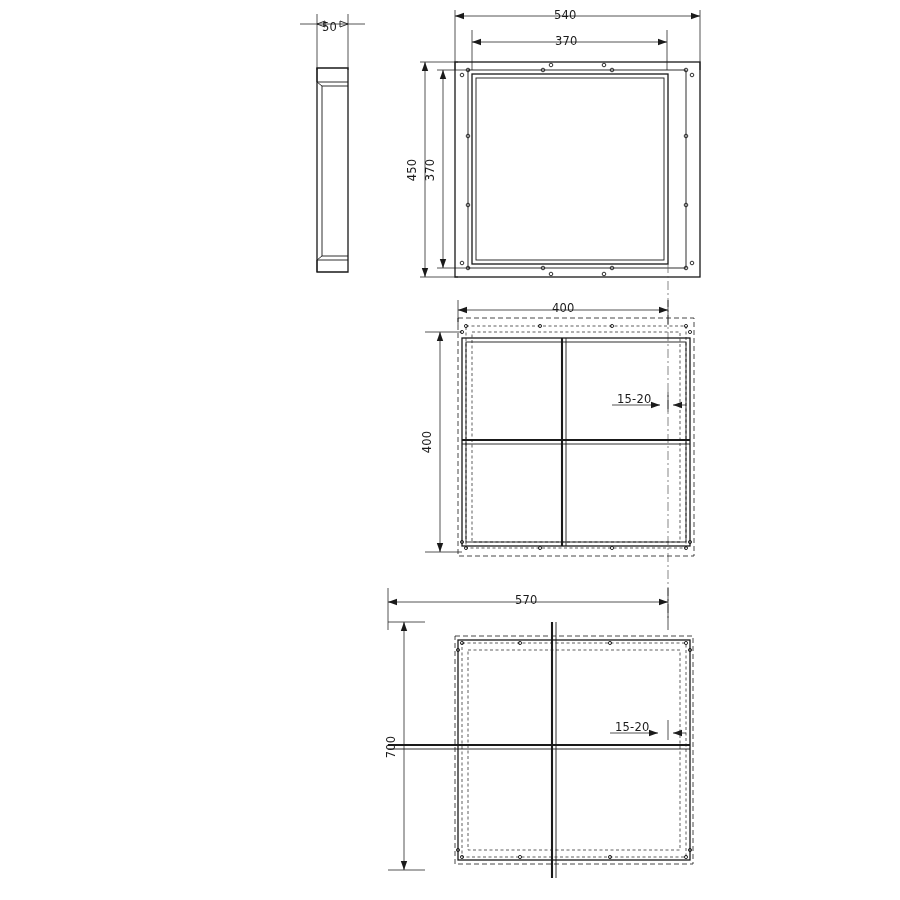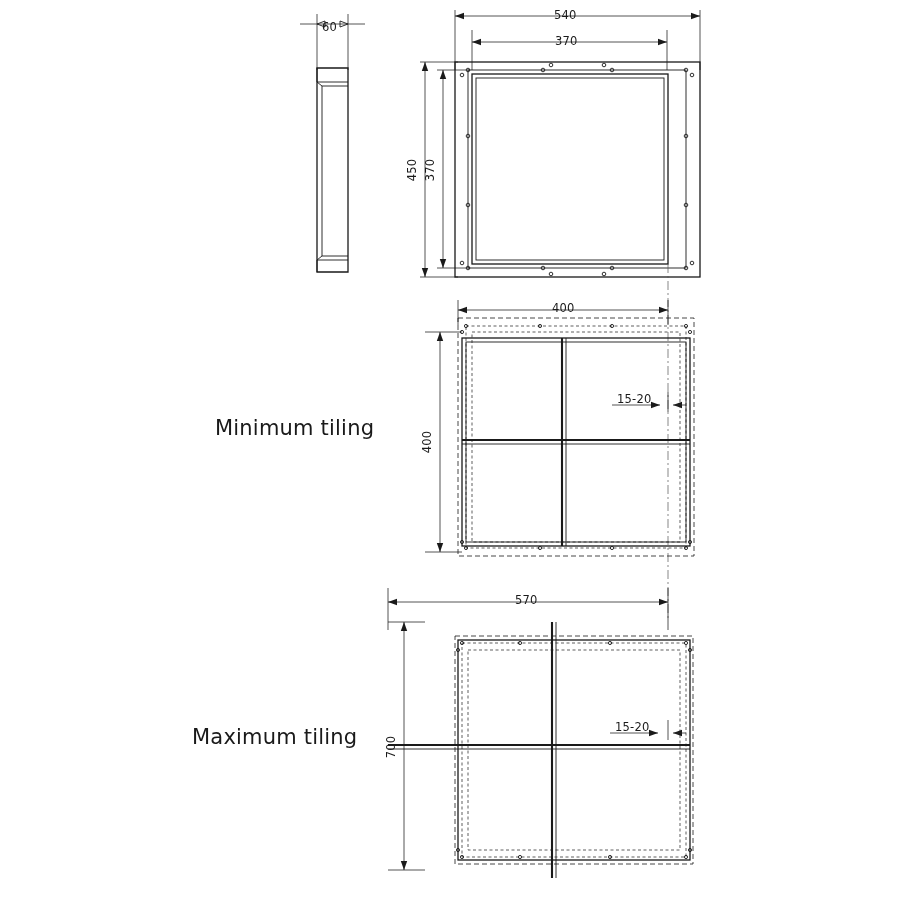--- a/index.html
+++ b/index.html
@@ -218,21 +218,21 @@
       <circle class="screw" cx="610" cy="857" r="1.6"></circle>
       <circle class="screw" cx="686" cy="857" r="1.6"></circle>
       <circle class="screw" cx="690" cy="650" r="1.6"></circle>
       <circle class="screw" cx="690" cy="850" r="1.6"></circle>
       <circle class="screw" cx="458" cy="650" r="1.6"></circle>
       <circle class="screw" cx="458" cy="850" r="1.6"></circle>
     </g>
 
   </svg>
 
-  <div class="dim-text" style="left:322px; top:20px;">60</div>
+  <div class="dim-text" style="left:322px; top:20px;">50</div>
 
   <div class="dim-text" style="left:554px; top:8px;">540</div>
 
   <div class="dim-text" style="left:555px; top:34px;">370</div>
 
   <div class="dim-text vert" style="left:401px; top:163px;">450</div>
 
   <div class="dim-text vert" style="left:419px; top:163px;">370</div>
 
   <div class="dim-text" style="left:552px; top:301px;">400</div>
@@ -240,17 +240,15 @@
   <div class="dim-text vert" style="left:416px; top:435px;">400</div>
 
   <div class="dim-text" style="left:617px; top:392px;">15-20</div>
 
   <div class="dim-text" style="left:515px; top:593px;">570</div>
 
   <div class="dim-text vert" style="left:380px; top:740px;">700</div>
 
   <div class="dim-text" style="left:615px; top:720px;">15-20</div>
 
-  <div class="label" style="left:215px; top:416px;">Minimum tiling</div>
-
-  <div class="label" style="left:192px; top:725px;">Maximum tiling</div>
+
 
 </div>
 
 </body></html>

